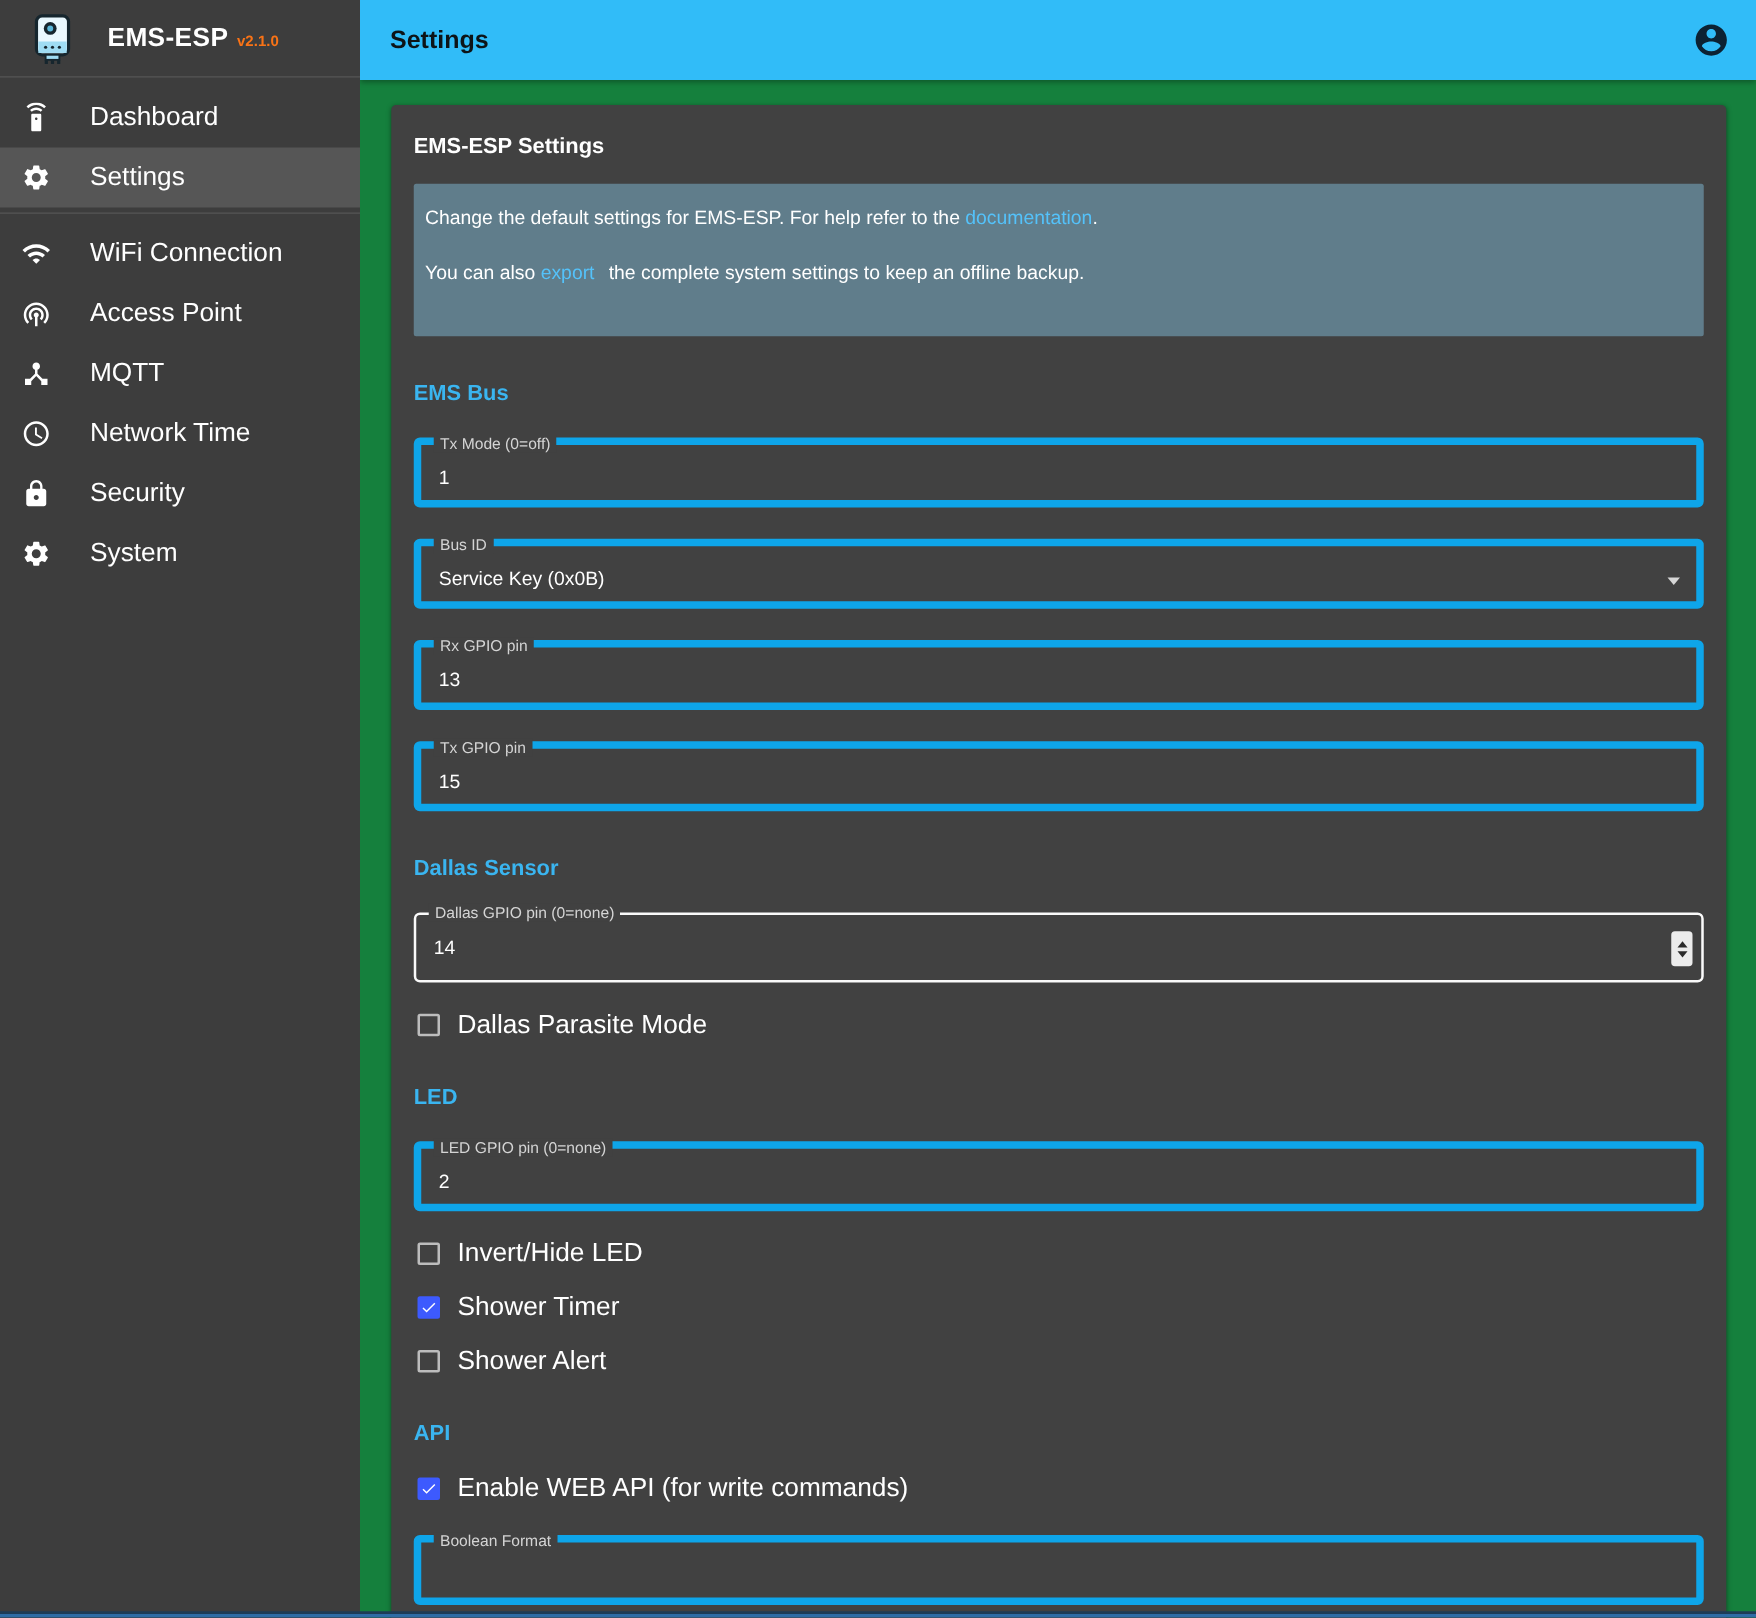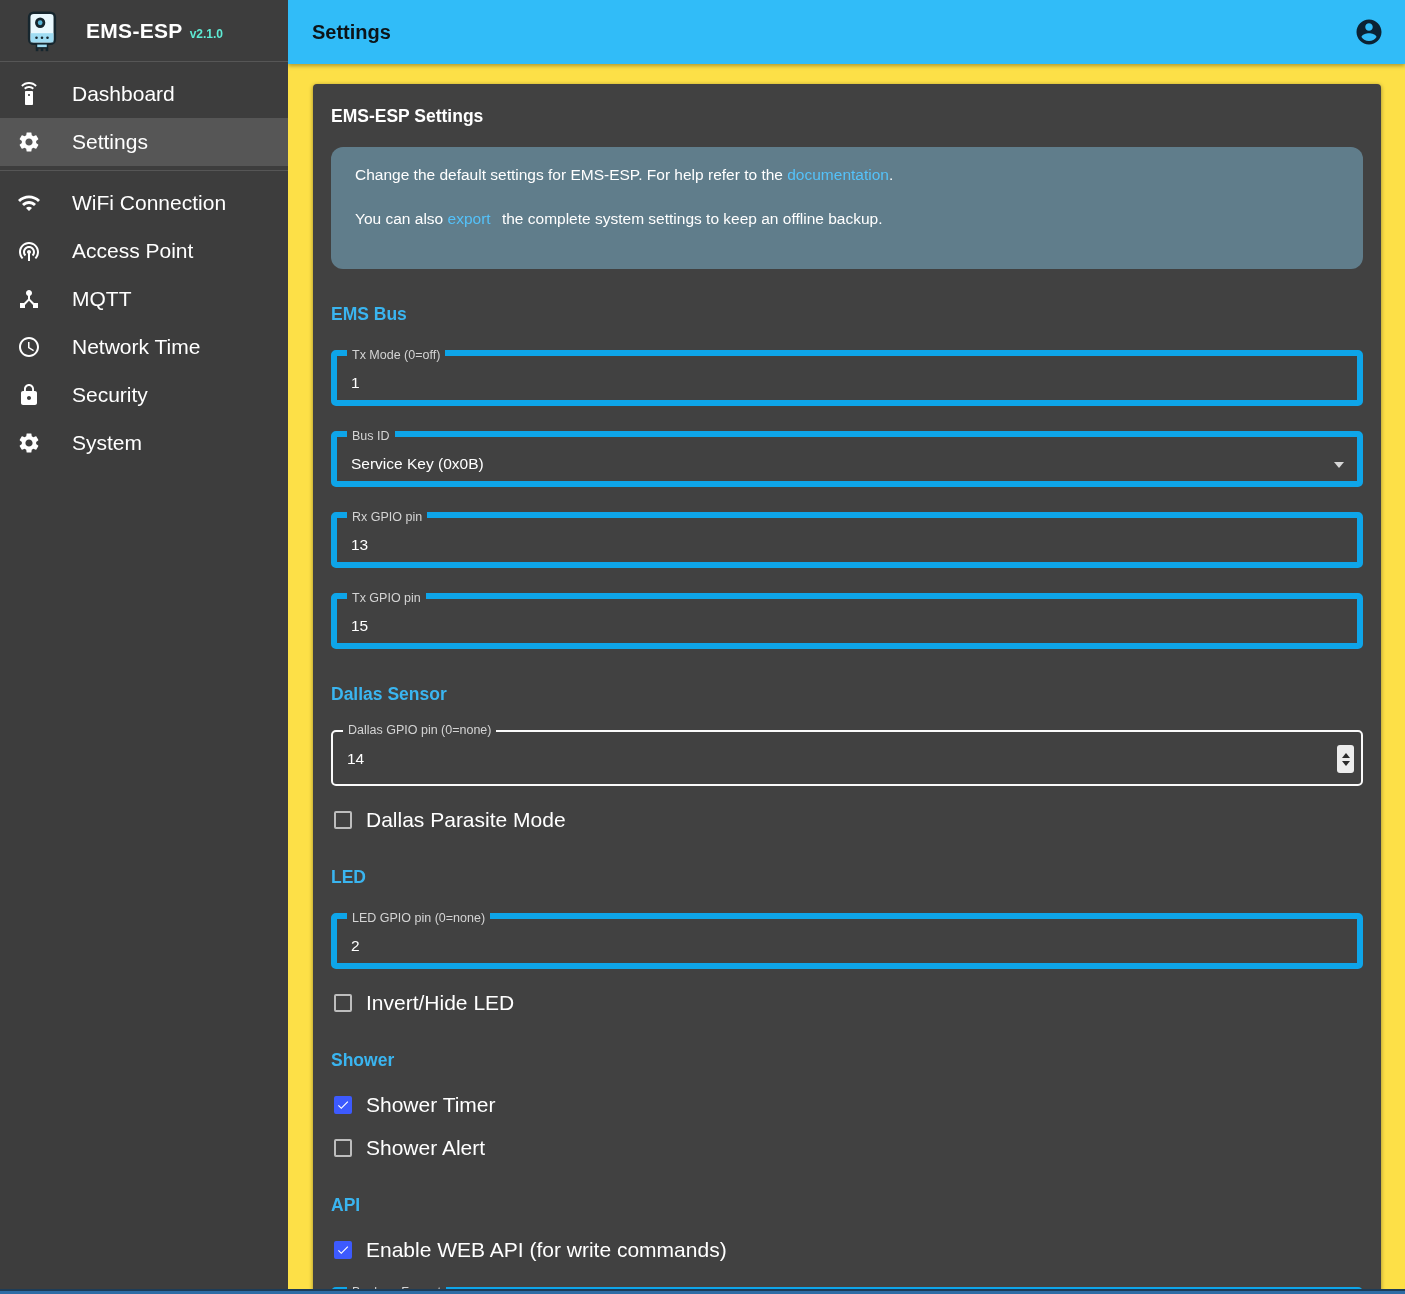--- a/index.html
+++ b/index.html
@@ -7,21 +7,21 @@
     background:#2f2f2f; font-family:"Liberation Sans", sans-serif; }
 
   
   .sidebar { position:absolute; left:0; top:0; width:288px; height:1294px;
     background:#3d3d3d; z-index:5; }
   .brand { height:62px; display:flex; align-items:center; padding:0 16px;
     border-bottom:1px solid rgba(255,255,255,0.13); }
   .brand-logo { width:44px; height:44px; margin-left:4px; }
   .brand-text { margin-left:22px; display:flex; align-items:baseline; }
   .brand-title { color:#ffffff; font-size:21px; font-weight:bold; letter-spacing:.3px; }
-  .brand-version { color:#5eead4; font-size:12px; margin-left:7px; font-weight:bold; }
+  .brand-version { color:#f97316; font-size:12px; margin-left:7px; font-weight:bold; }
 
   .nav { padding-top:8px; }
   .nav-item { height:48px; display:flex; align-items:center; cursor:pointer; }
   .nav-item.selected { background:#565656; }
   .nav-icon { width:24px; height:24px; margin-left:17px; flex:0 0 24px; }
   .nav-icon svg { width:24px; height:24px; fill:#ffffff; }
   .nav-label { color:#ffffff; font-size:21px; margin-left:31px; }
   .nav-divider { border-bottom:1px solid rgba(255,255,255,0.13); margin:4px 0 8px 0; }
 
   
@@ -29,28 +29,28 @@
     background:#31bcf8; display:flex; align-items:center;
     box-shadow:0 2px 4px rgba(0,0,0,0.3); z-index:4; }
   .appbar-title { color:#0d1418; font-size:20px; font-weight:bold; margin-left:24px; }
   .appbar-spacer { flex:1; }
   .account-btn { width:44px; height:44px; margin-right:14px; border-radius:50%;
     display:flex; align-items:center; justify-content:center; cursor:pointer; }
   .account-btn svg { width:30px; height:30px; fill:#0c2233; }
 
   
   .main { position:absolute; left:288px; top:64px; width:1117px; height:1230px;
-    background:#fde047; }
+    background:#15803d; }
   .card { position:absolute; left:25px; top:20px; width:1068px; height:1300px;
     background:#414141; border-radius:4px; box-shadow:0 1px 4px rgba(0,0,0,0.4);
     padding:18px 18px 0 18px; }
   .card-title { color:#ffffff; font-size:17.5px; font-weight:bold; padding-top:4px; }
 
-  .infobox { margin-top:20px; background:#607d8b; border-radius:12px;
-    padding:18px 16px 40px 24px; }
+  .infobox { margin-top:20px; background:#607d8b; border-radius:2px;
+    padding:18px 16px 40px 9px; }
   .infobox p { color:#ffffff; font-size:15.5px; line-height:1.3; }
   .infobox p + p { margin-top:24px; }
   .link { color:#54c2fa; cursor:pointer; text-decoration:none; }
   .link.gap { margin-right:7px; }
 
   .section-title { color:#3ab5f0; font-size:17.5px; font-weight:bold; margin-top:35px; }
 
   .field { position:relative; height:56px; margin-top:25px;
     border:6px solid #0ea5e9; border-radius:5px; }
   .field.focused { border:2px solid #fafafa;padding-left:27px; }
@@ -230,21 +230,20 @@
     <div class="section-title">LED</div>
     <div class="field">
       <span class="field-label">LED GPIO pin (0=none)</span>
       <span class="field-value">2</span>
     </div>
     <div class="cb-row">
       <span class="cb"></span>
       <span class="cb-label">Invert/Hide LED</span>
     </div>
 
-    <div class="section-title">Shower</div>
     <div class="cb-row">
       <span class="cb checked">
           <svg class="tick" viewBox="0 0 24 24">
             <path d="M9 16.17L4.83 12l-1.42 1.41L9 19 21 7l-1.41-1.41z"></path>
           </svg>
         </span>
       <span class="cb-label">Shower Timer</span>
     </div>
     <div class="cb-row">
       <span class="cb"></span>

